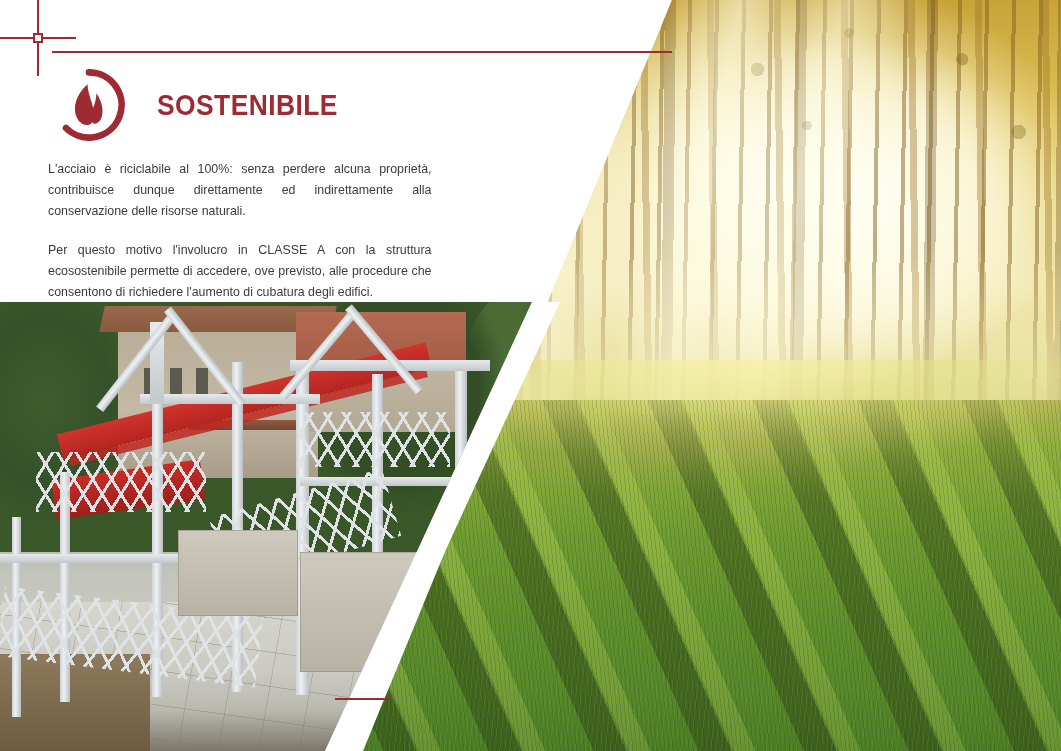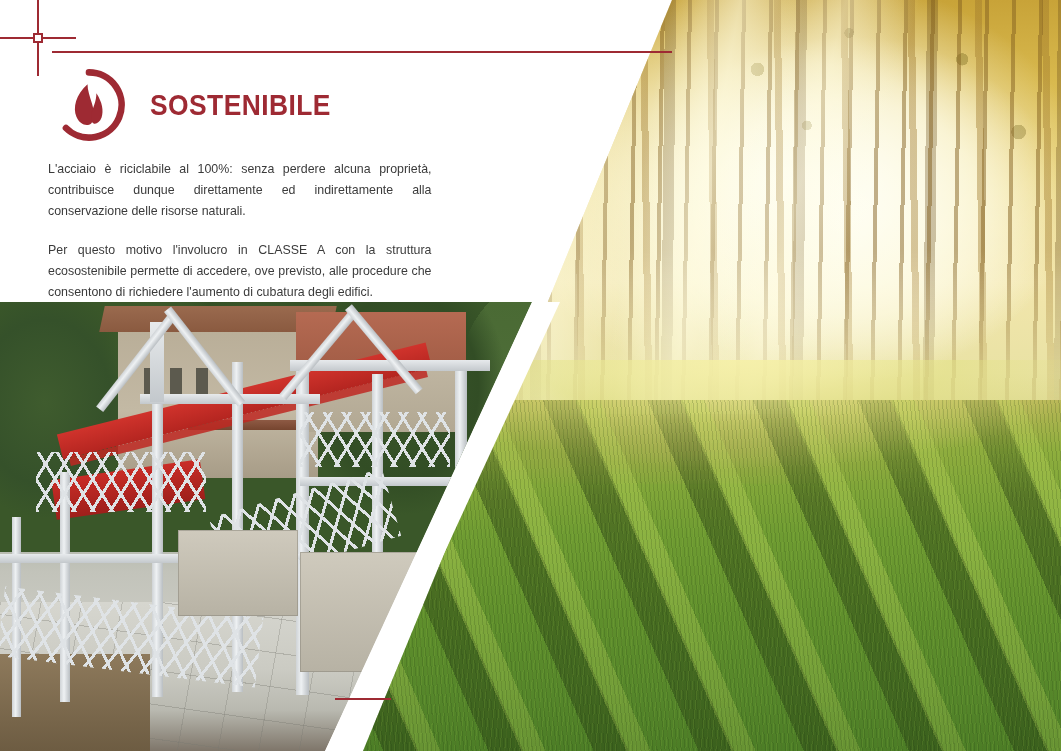--- a/index.html
+++ b/index.html
@@ -265,21 +265,21 @@
 
   
   .lower-mark {
     position: absolute; left: 335px; top: 698px; width: 56px; height: 2px;
     background: #9E2A33;
   }
 
   
   .brand {
     position: absolute; left: 52px; top: 68px;
-    display: flex; align-items: center; gap: 24px; justify-content: flex-end;
+    display: flex; align-items: center; gap: 31px; justify-content: flex-end;
   }
   .brand-logo { width: 74px; height: 74px; display: block; }
   .brand-title {
     font-size: 30px;
     font-weight: bold;
     letter-spacing: .5px;
     color: #9E2A33;
     font-family: "Liberation Sans Narrow", "Liberation Sans", sans-serif;
     transform: scaleX(.88);
     transform-origin: left center;

